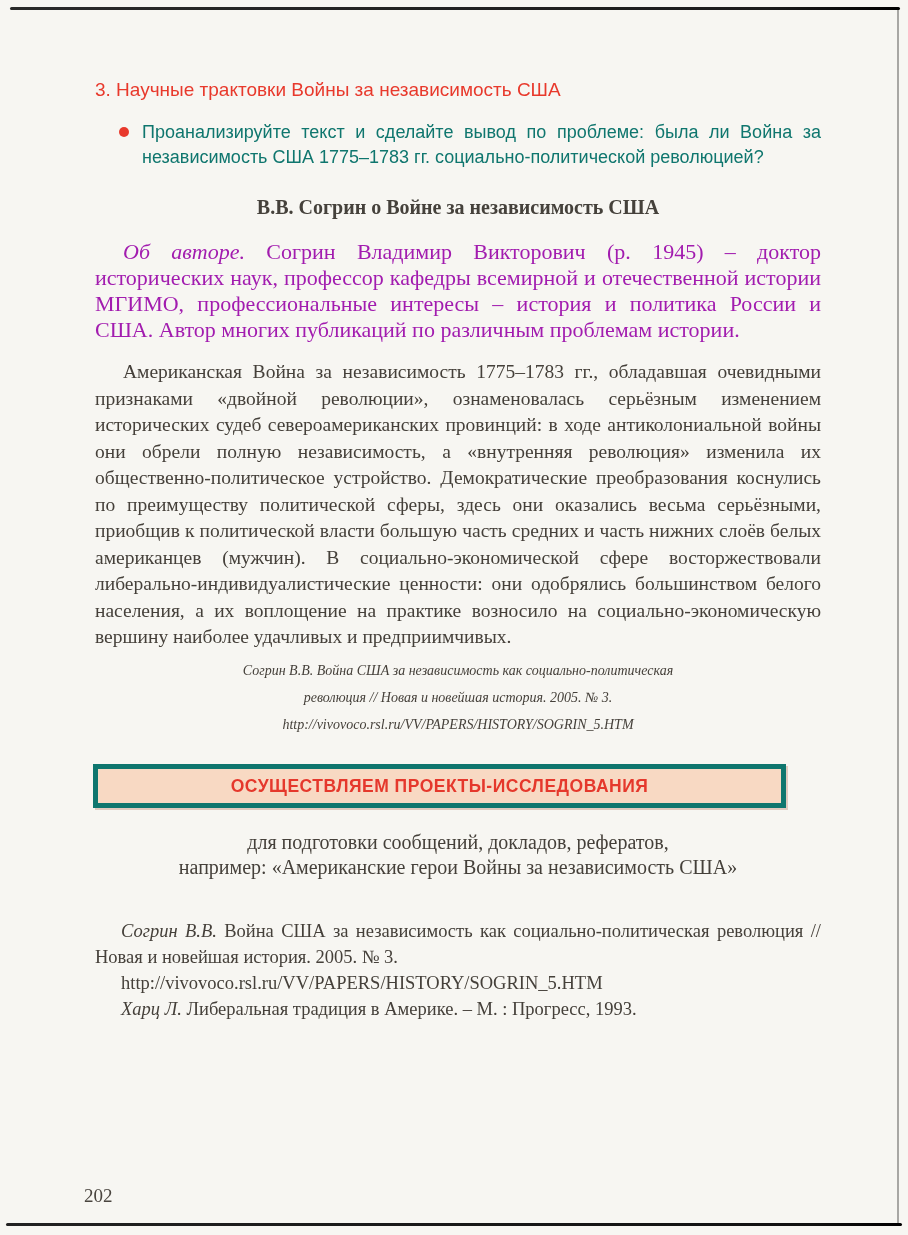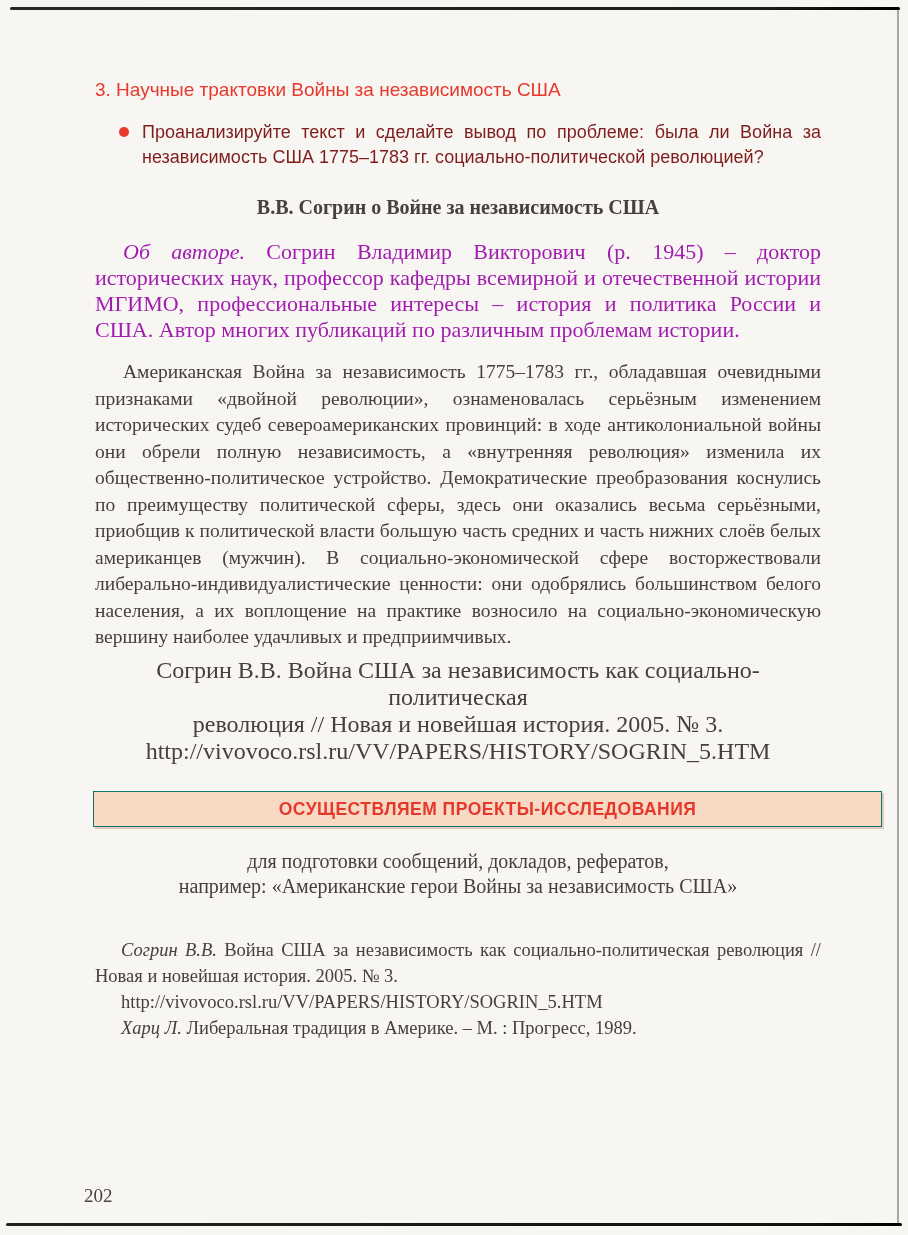--- a/index.html
+++ b/index.html
@@ -41,21 +41,21 @@
   }
   .bullet{
     position:absolute;left:24px;top:7px;
     width:10px;height:10px;border-radius:50%;
     background:#e8392c;
   }
   .task p{
     margin:0;
     font-family:"Liberation Sans", sans-serif;
     font-size:18px;line-height:25px;
-    color:#7f1d1d;
+    color:#0f766e;
     text-align:justify;
   }
   .article-title{
     margin:14px 0 20px 0;
     text-align:center;
     font-size:20px;font-weight:bold;
     color:#45413b;
   }
   .about{
     margin:0 0 16px 0;
@@ -67,28 +67,29 @@
   .body-par{
     margin:0 0 6px 0;
     font-size:19.5px;line-height:26.5px;
     text-align:justify;
     text-indent:28px;
     color:#45403a;
   }
   .citation{
     margin:2px 0 26px 0;
     text-align:center;
-    font-size:24px;line-height:27px;
+    font-style:italic;
+    font-size:14px;line-height:27px;
     color:#45403a;
   }
   .banner{
     margin:10px 0 22px -2px;
-    width:789px;box-sizing:border-box;
+    width:693px;box-sizing:border-box;
     background:#f8d9c3;
-    border:1px solid #0f766e;
+    border:5px solid #0f766e;
     box-shadow:2px 2px 0 rgba(180,120,95,.35);
     text-align:center;
     padding:7px 0 6px 0;
   }
   .banner span{
     font-family:"Liberation Sans", sans-serif;
     font-weight:bold;font-size:17.5px;
     color:#e5382c;
     letter-spacing:.5px;
   }
@@ -151,18 +152,18 @@
   <div class="banner">
     <span>ОСУЩЕСТВЛЯЕМ ПРОЕКТЫ-ИССЛЕДОВАНИЯ</span>
   </div>
 
   <p class="center-line">для подготовки сообщений, докладов, рефератов,</p>
   <p class="center-line">например: «Американские герои Войны за независимость США»</p>
 
   <div class="biblio">
     <p class="bib"><i>Согрин В.В.</i><span> Война США за независимость как социально-политическая революция // Новая и новейшая история. 2005. № 3.</span></p>
     <p class="bib"><i></i><span>http://vivovoco.rsl.ru/VV/PAPERS/HISTORY/SOGRIN_5.HTM</span></p>
-    <p class="bib"><i>Харц Л.</i><span> Либеральная традиция в Америке. – М. : Прогресс, 1989.</span></p>
+    <p class="bib"><i>Харц Л.</i><span> Либеральная традиция в Америке. – М. : Прогресс, 1993.</span></p>
   </div>
 
 </div>
 
 <div class="page-number">202</div>
 
 </body></html>

